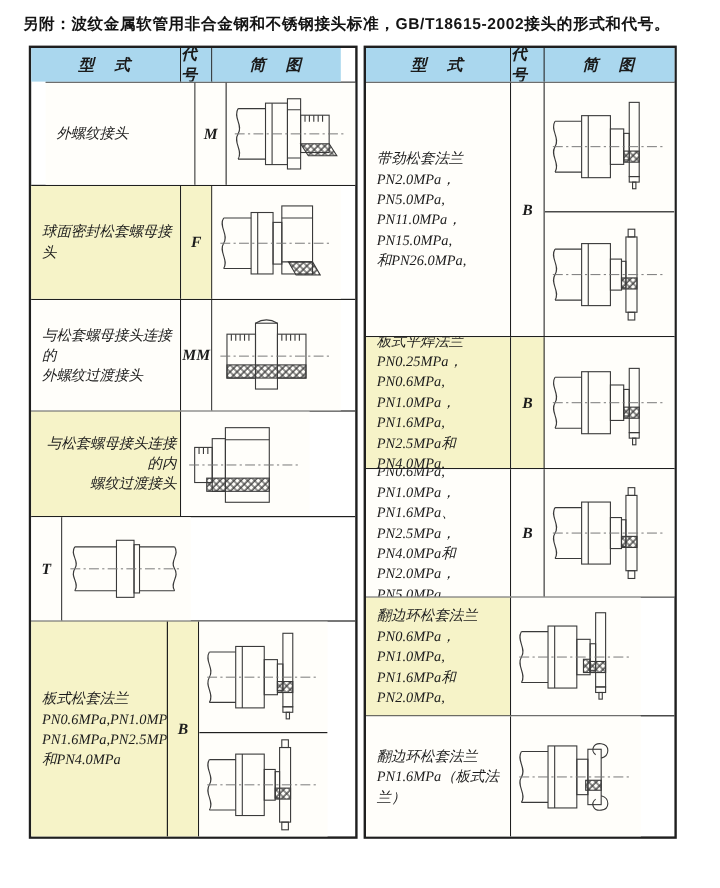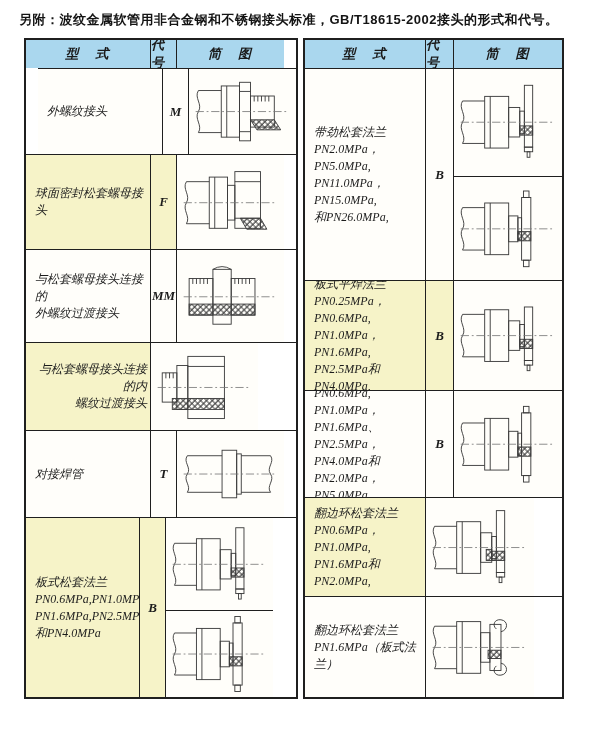--- a/index.html
+++ b/index.html
@@ -165,21 +165,20 @@
               <rect x="25" y="19" width="12" height="48"></rect>
               <rect x="37" y="9" width="40" height="68"></rect>
               <line x1="37" y1="20" x2="77" y2="20"></line>
               <rect x="20" y="55" width="57" height="12" style="fill:url(#h4)"></rect>
               <line class="cl" x1="4" y1="43" x2="106" y2="43"></line>
             </svg>
           </div>
         </div>
       </div>
       <div class="tr" style="height: 87px;">
-        <div class="cell type-cell" style="width: 125px; background: var(--row-white);">对接焊管</div>
         <div class="cell code-cell" style="width: 26px; background: var(--row-white);">T</div>
         <div class="cell diagram-cell" style="width: 107px;">
           <div class="dsub" style="height: 87px;">
             <svg viewBox="0 0 110 86" preserveAspectRatio="xMidYMid meet">
               <path d="M 8 23 c -5 7 5 13 0 20 c -5 7 5 13 0 20"></path>
               <line x1="8" y1="23" x2="46" y2="23"></line>
               <line x1="8" y1="63" x2="46" y2="63"></line>
               <rect x="46" y="17" width="16" height="52"></rect>
               <rect x="62" y="21" width="5" height="44"></rect>
               <line x1="67" y1="23" x2="99" y2="23"></line>

